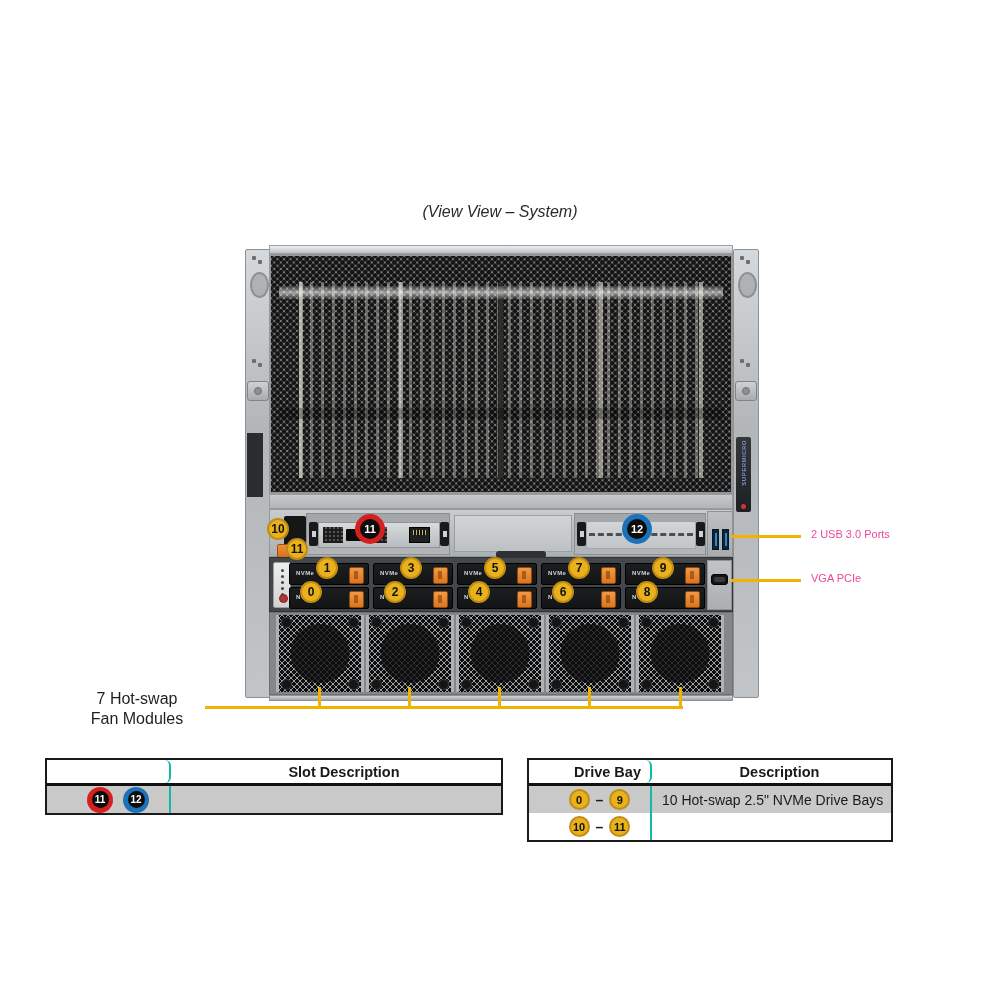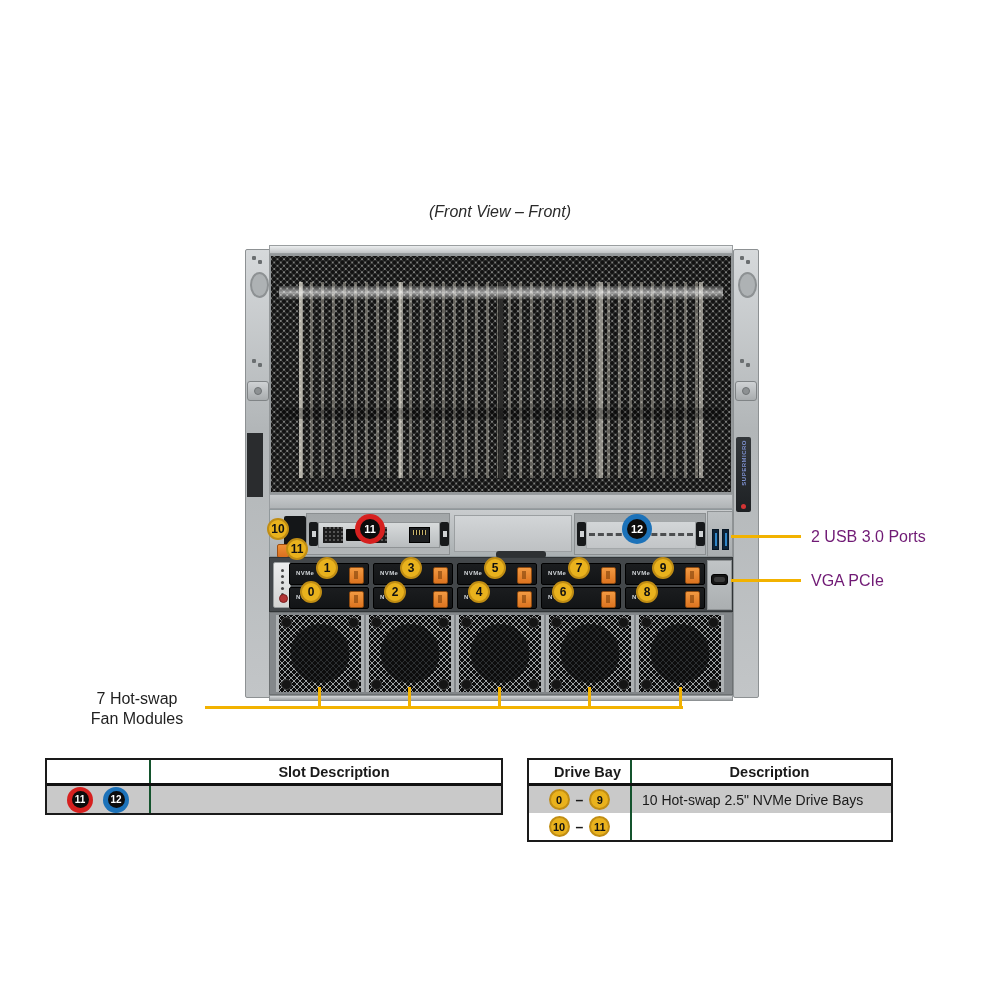--- a/index.html
+++ b/index.html
@@ -139,52 +139,52 @@
       color:#111;font-size:12px;font-weight:bold;z-index:30;}
   .badge-ring{width:30px;height:30px;border-radius:50%;display:flex;align-items:center;justify-content:center;
       z-index:30;}
   .badge-ring .core{width:20px;height:20px;border-radius:50%;background:#0c0c0c;color:#fff;
       display:flex;align-items:center;justify-content:center;font-size:11px;font-weight:bold;}
   .ring-red{background:#d6201f;}
   .ring-blue{background:#1c72b9;}
 
   
   .c-line{background:#f2b200;z-index:20;}
-  .c-label{font-size:16px;color:#701a75;white-space:nowrap;}
+  .c-label{font-size:11px;color:#ec4899;white-space:nowrap;}
   .fan-label{left:78px;top:689px;width:118px;text-align:center;font-size:16px;line-height:20px;color:#1f1f1f;}
 
   
   .tbl{border:2px solid #1a1a1a;box-sizing:border-box;background:#fff;z-index:10;}
   .tbl .row{display:flex;box-sizing:border-box;}
   .tbl .hdr{height:26px;border-bottom:3px solid #111;}
   .tbl .body-row{height:27px;}
   .tbl .gray{background:#c9c9c9;}
   .tbl .c1{display:flex;align-items:center;justify-content:center;gap:10px;
-      border-right:2px solid #14532d;box-sizing:border-box;}
+      border-right:2px solid #14b8a6;box-sizing:border-box;margin-left:20px;}
   .tbl .c2{flex:1;display:flex;align-items:center;box-sizing:border-box;padding-left:10px;
       font-size:14px;}
-  .tbl .hc{justify-content:center;font-weight:bold;font-size:14.5px;padding-left:16px;}
+  .tbl .hc{justify-content:center;font-weight:bold;font-size:14.5px;padding-left:16px;border-radius:6px;}
   .tbl .c1.hc{font-weight:bold;font-size:14.5px;}
   .badge-y-sm{display:inline-flex;align-items:center;justify-content:center;width:21px;height:21px;
       border-radius:50%;background:#e9b21d;border:2px solid #c08d14;box-sizing:border-box;
       color:#111;font-size:11px;font-weight:bold;}
   .badge-ring-sm{width:26px;height:26px;border-radius:50%;display:inline-flex;align-items:center;justify-content:center;}
   .badge-ring-sm .core{width:17px;height:17px;border-radius:50%;background:#0c0c0c;color:#fff;
       display:flex;align-items:center;justify-content:center;font-size:10px;font-weight:bold;}
   .dash-sep{font-weight:bold;font-size:14px;}
   .legend{left:45px;top:815px;width:458px;display:flex;justify-content:flex-end;align-items:center;
       gap:7px;font-size:11.5px;font-weight:bold;color:#111;}
   .legend .box{width:16px;height:13px;border:1px solid #555;box-sizing:border-box;}
 </style>
 </head>
 <body>
 
 <div id="canvas">
 
-  <div class="abs title">(Front View – Front)</div>
+  <div class="abs title">(View View – System)</div>
 
   <div class="abs ear left">
     <div class="abs dots"></div>
     <div class="abs oval"></div>
     <div class="abs dots2"></div>
     <div class="abs latch"></div>
     <div class="abs blacktab"></div>
   </div>
 
   <div class="abs ear right">

